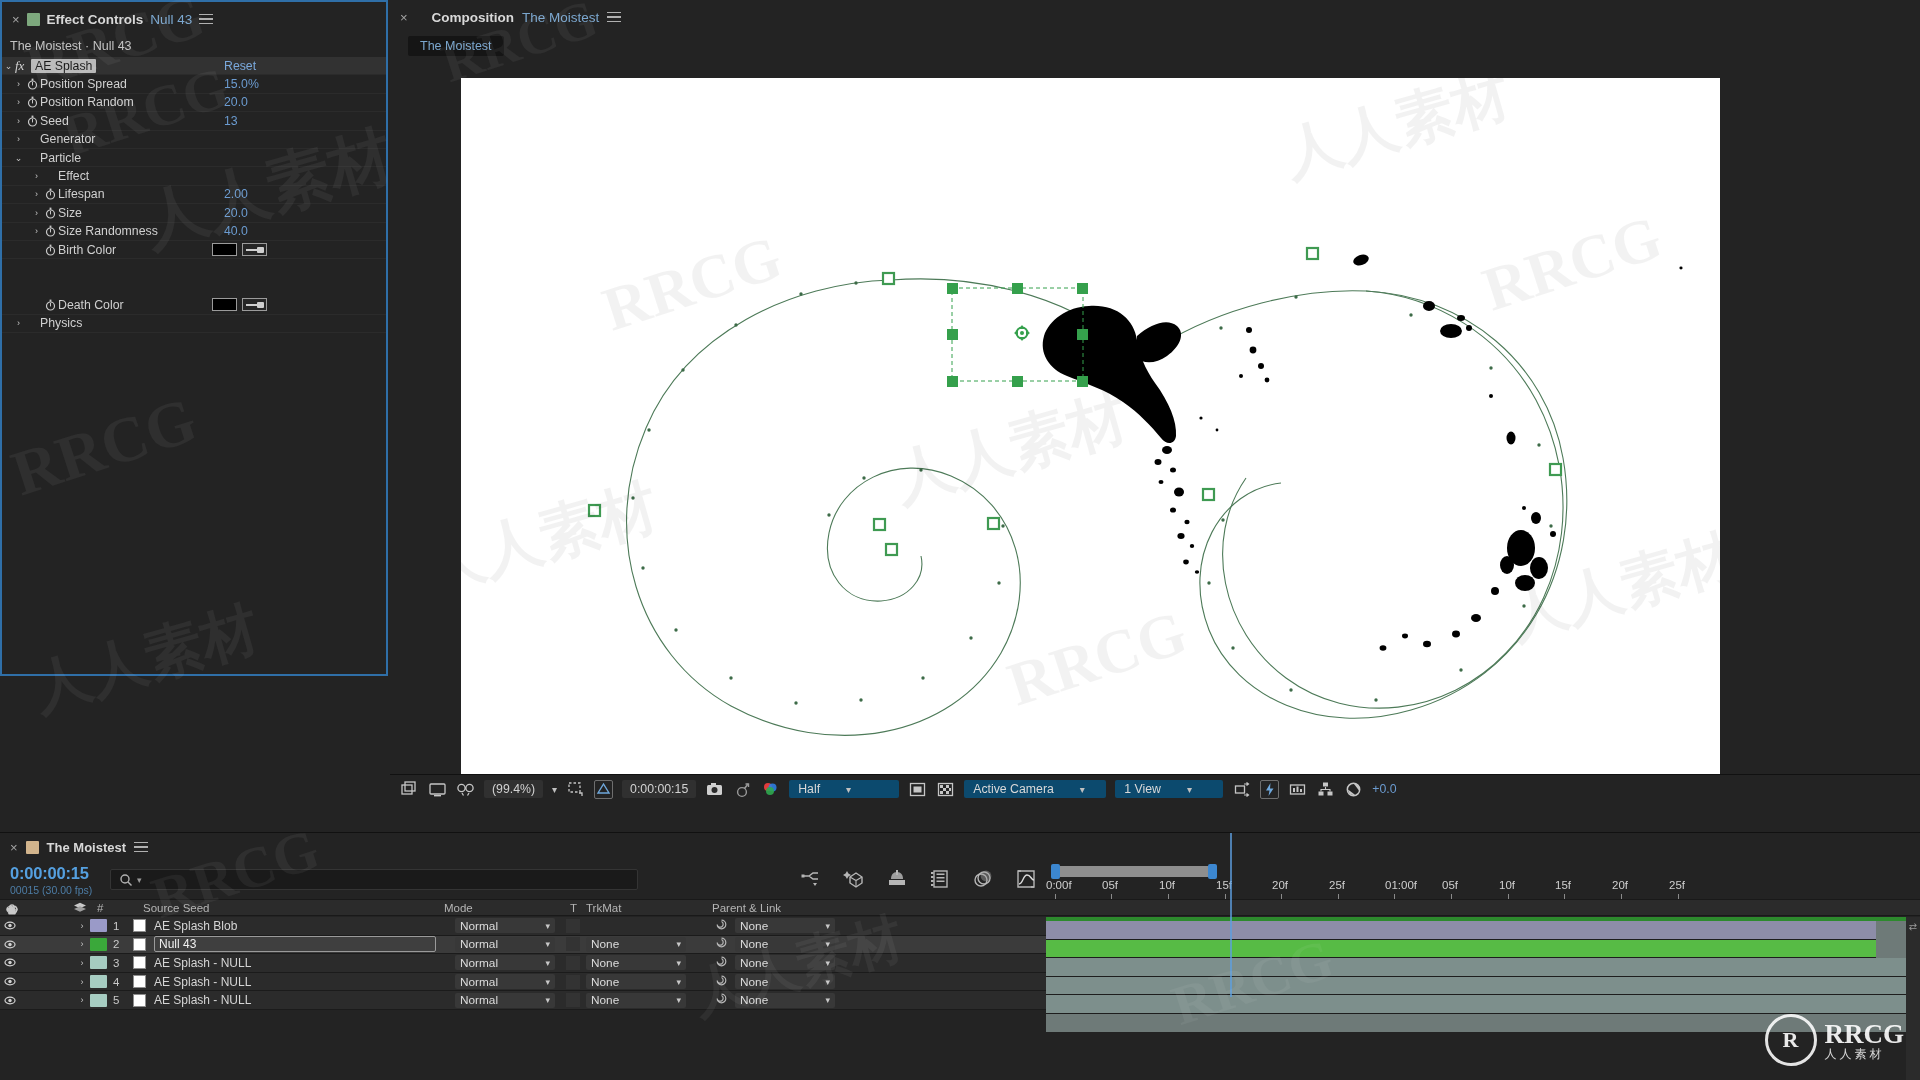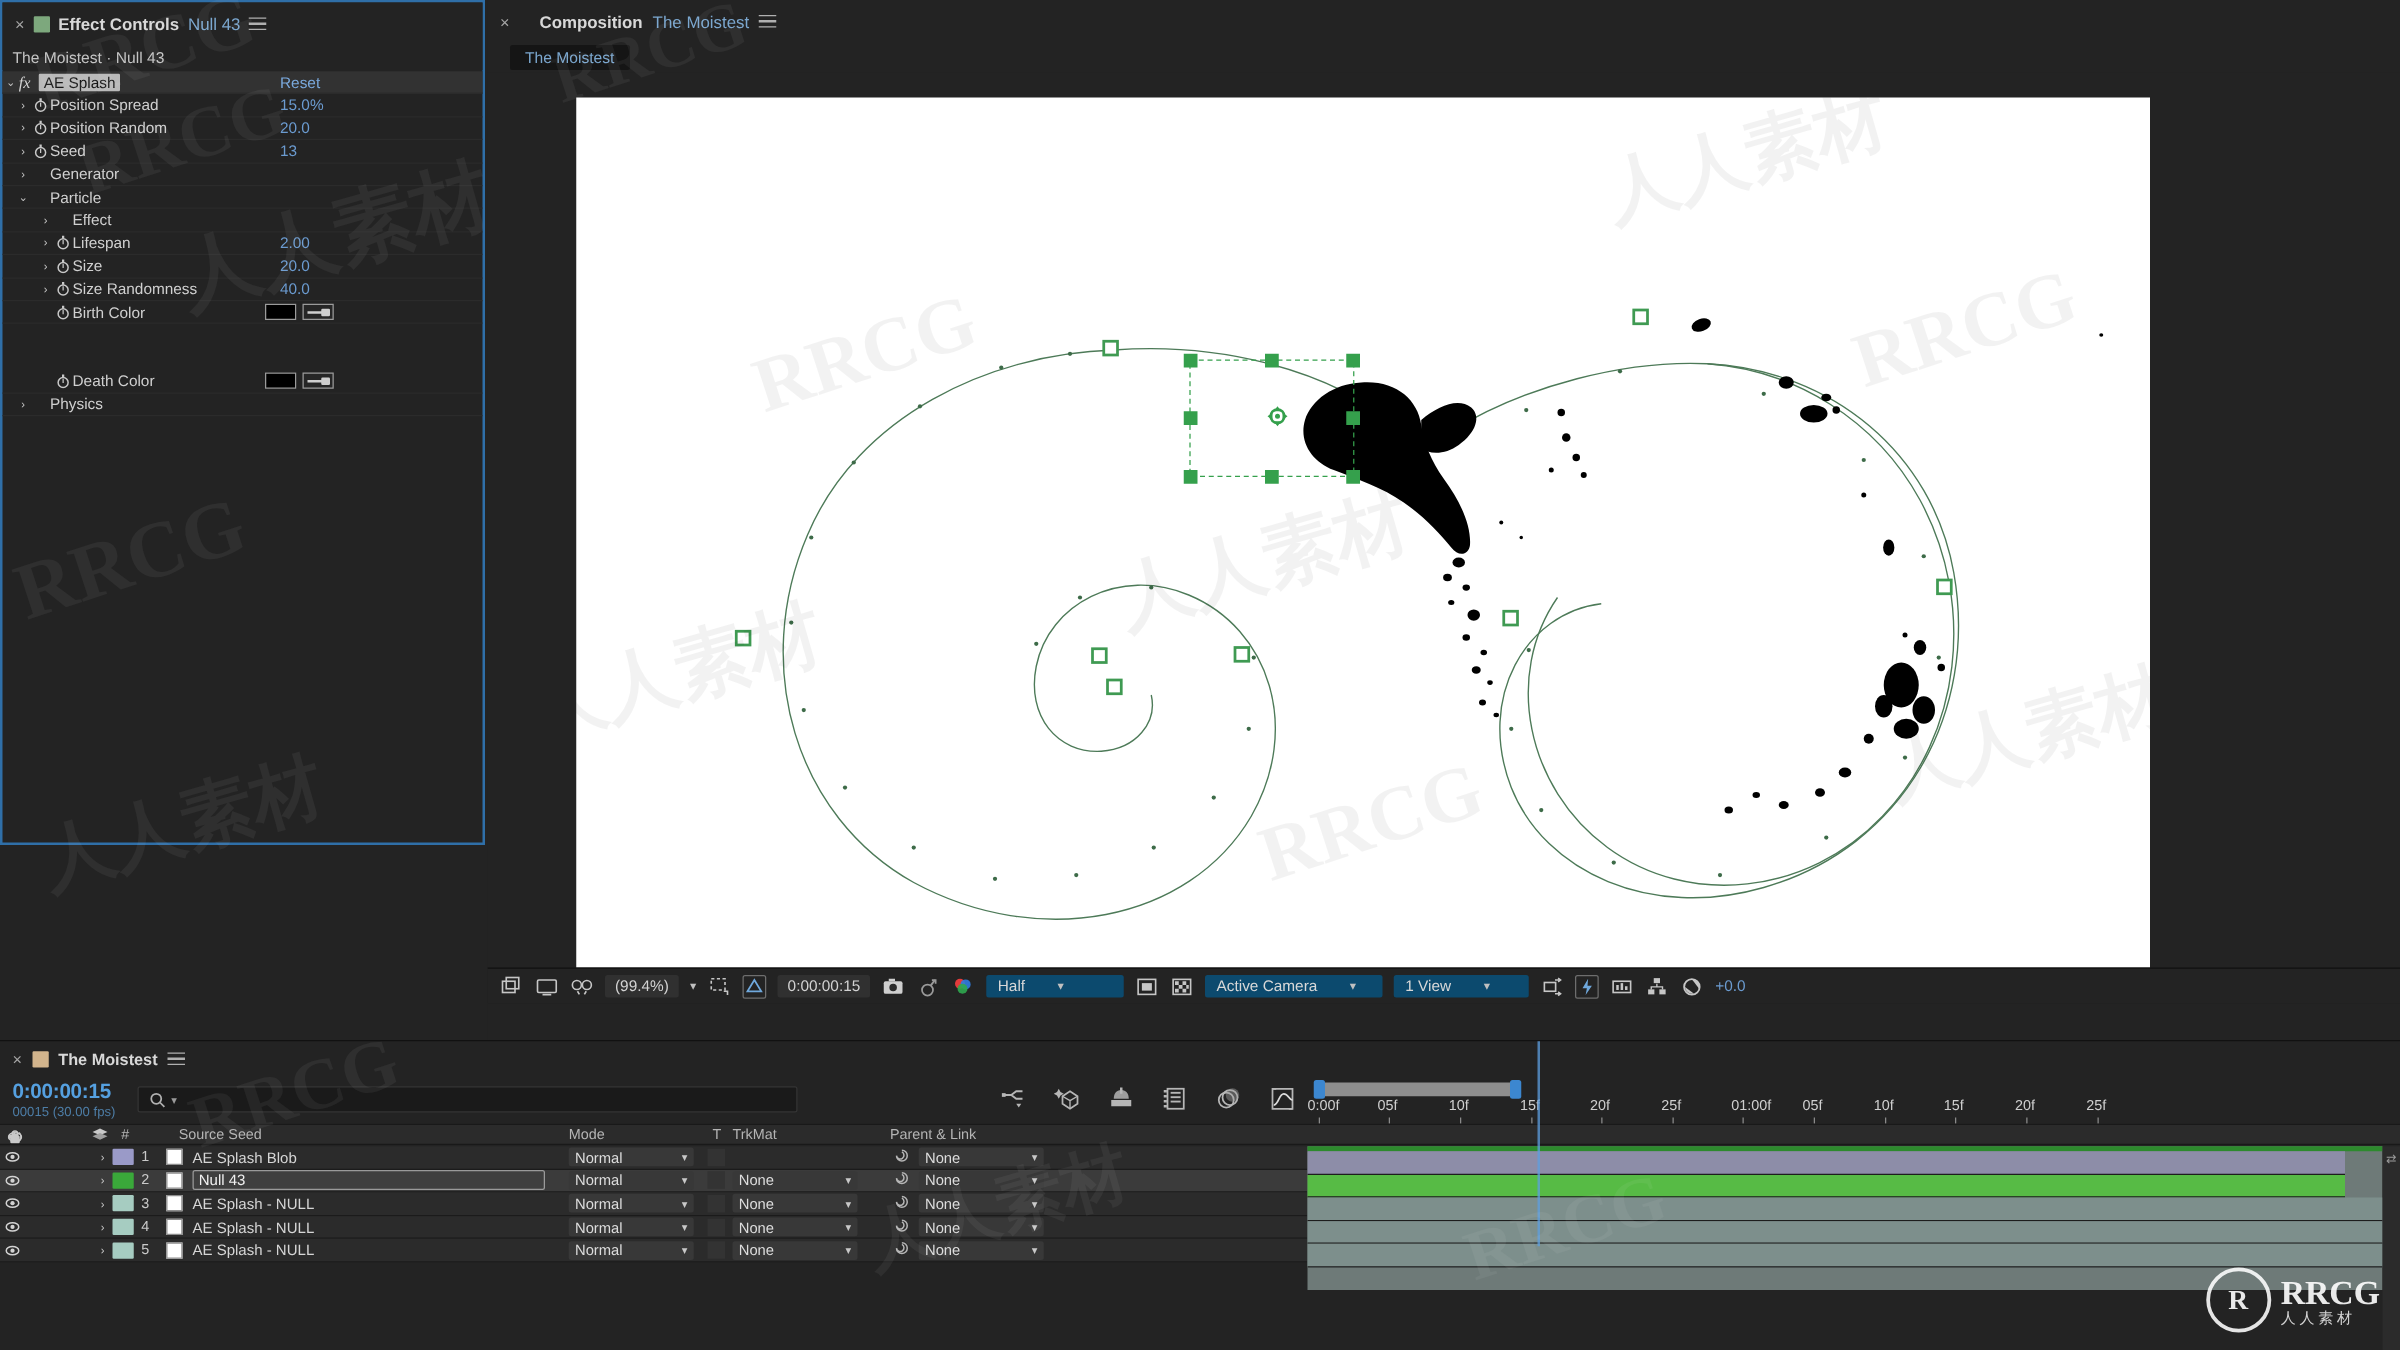--- a/index.html
+++ b/index.html
@@ -821,21 +821,21 @@
         </span>
       </span>
       <span style="left:73px">
         <svg width="14" height="12" viewBox="0 0 14 12">
             <path d="M1 3.5 L7 0.8 L13 3.5 L7 6.2 Z" fill="#c9c9c9"></path>
             <path d="M1 7 L7 4.3 L13 7 L7 9.7 Z" fill="#9f9f9f"></path>
           </svg>
       </span>
       <span style="left:97px">#</span>
       <span style="left:143px">Source Seed</span>
-      <span style="left:455px">Mode</span>
+      <span style="left:444px">Mode</span>
       <span style="left:570px">T</span>
       <span style="left:586px">TrkMat</span>
       <span style="left:712px">Parent &amp; Link</span>
     </div>
 
     <div id="layerRows">
         <div class="lrow">
           <span class="eye">
             <svg width="12" height="11" viewBox="0 0 12 11">
               <ellipse cx="6" cy="5.5" rx="5" ry="3.3" fill="none" stroke="#d2d2d2" stroke-width="1.2"></ellipse>

